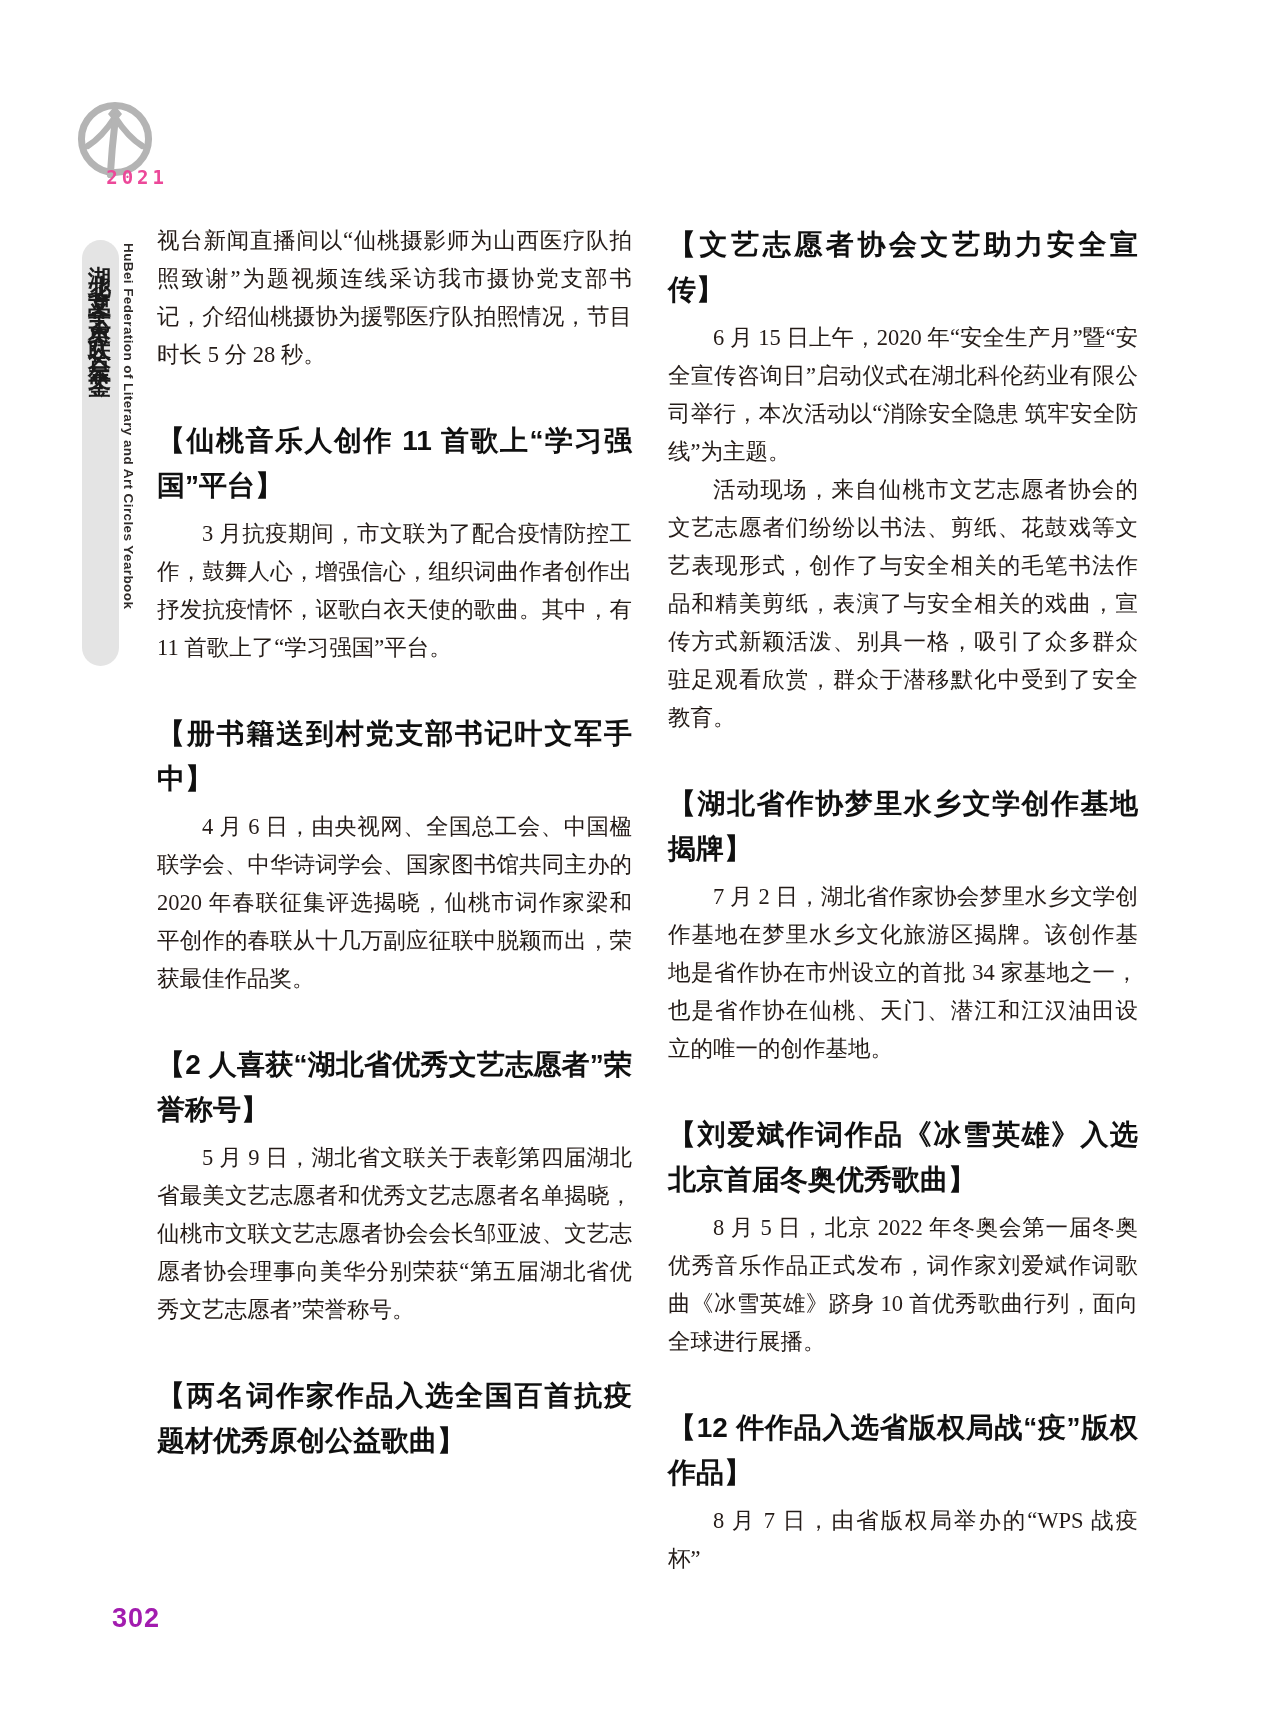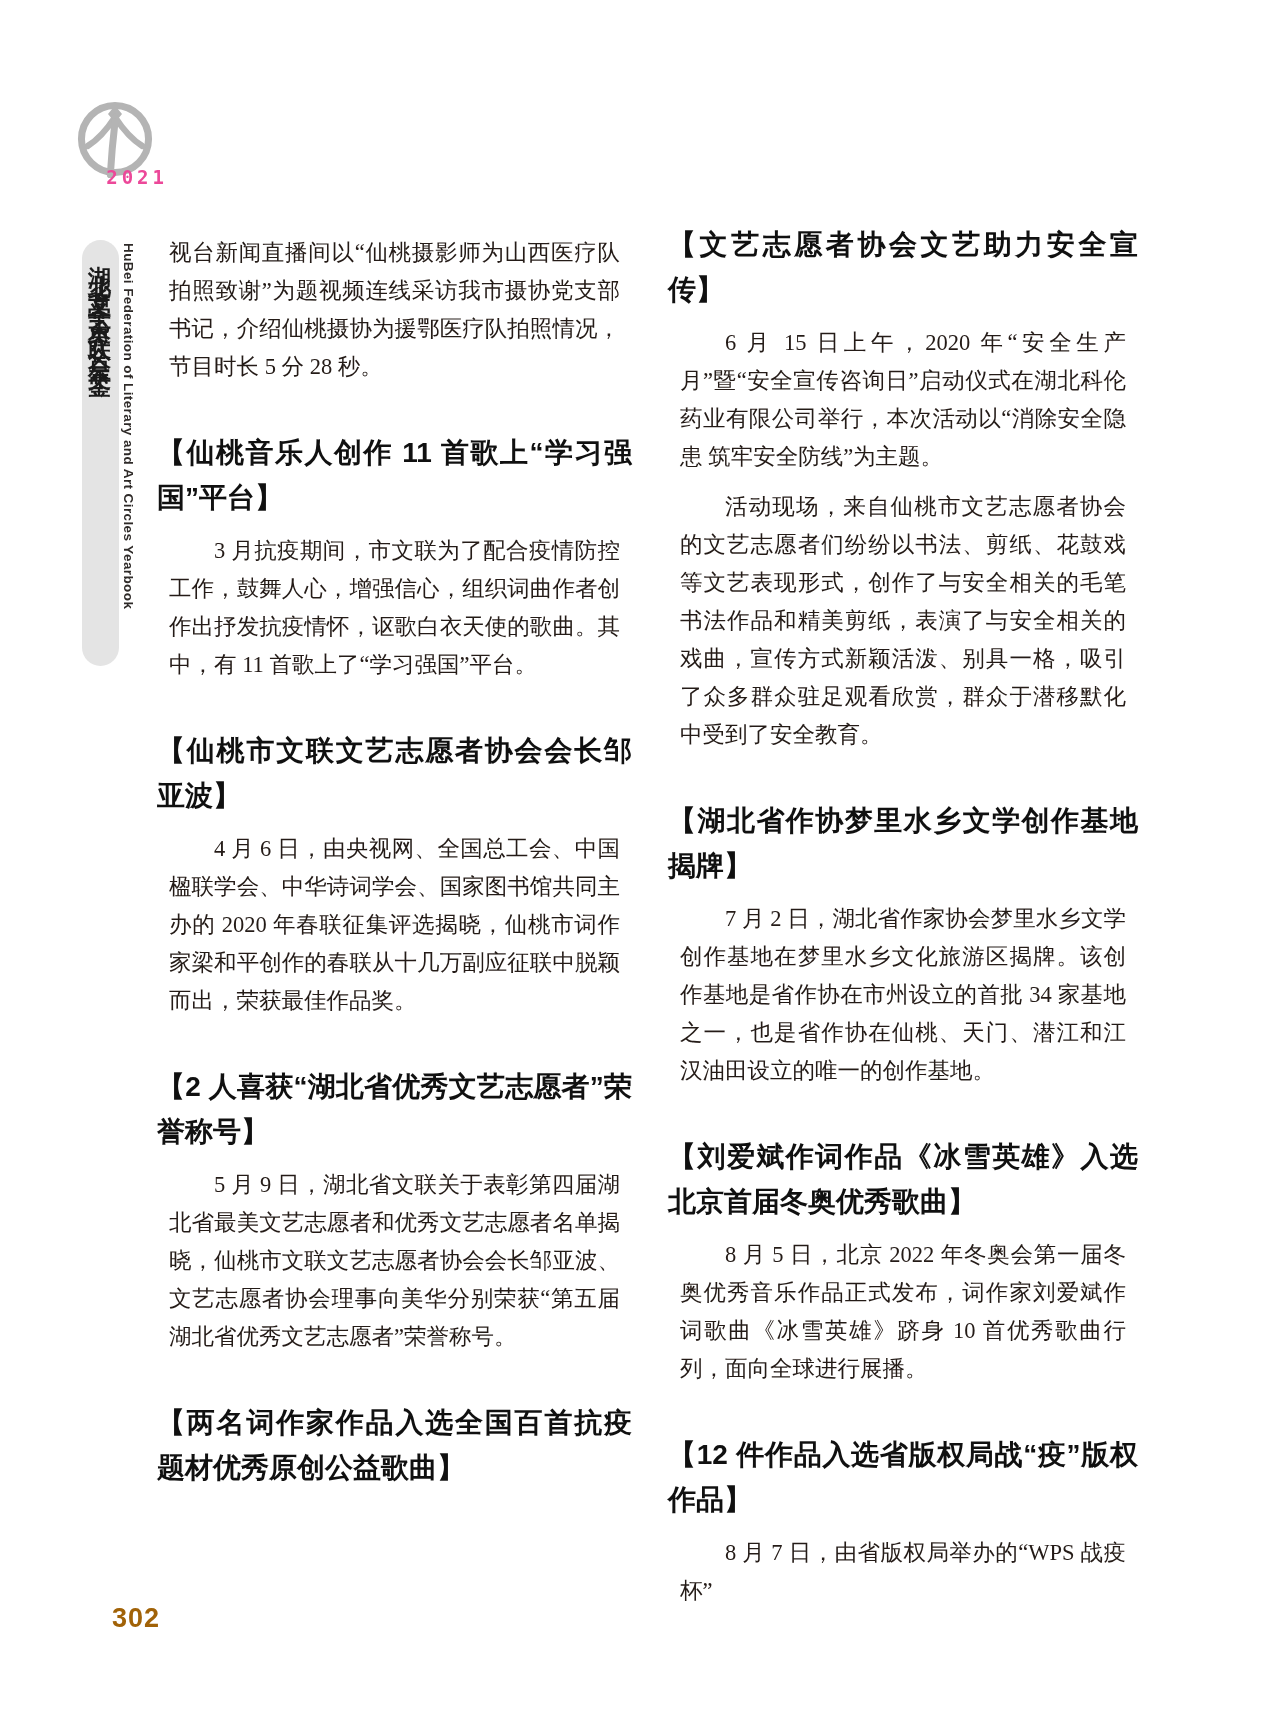--- a/index.html
+++ b/index.html
@@ -44,39 +44,39 @@
 
   
   .col{position:absolute;top:222px;}
   .col-left{left:157px;width:475px;}
   .col-right{left:668px;width:470px;}
 
   .p{
     font-size:22.5px;line-height:38px;
     color:#241b17;
     text-align:justify;text-justify:inter-ideograph;
-    margin:12px;text-indent:2em;
+    margin:0;text-indent:2em;
     font-weight:500;
   }
   .p.noindent{text-indent:0;}
 
   .h{
     font-family:"Liberation Sans", sans-serif;
     font-weight:bold;font-size:28px;line-height:45px;
     color:#101010;
     text-align:justify;text-justify:inter-ideograph;
     margin:44px 0 7px 0;
   }
   .h.first{margin-top:0;}
 
   
   .page-num{
     position:absolute;left:112px;top:1603px;
     font-family:"Liberation Sans", sans-serif;
-    font-weight:bold;font-size:27px;color:#a16207;
+    font-weight:bold;font-size:27px;color:#a21caf;
     letter-spacing:1px;
     text-align:right;
   }
 </style>
 </head>
 <body>
 
 <div class="page">
 
   <div class="logo">
@@ -92,21 +92,21 @@
 
   <div class="side-pill">
     <span>湖北省文学艺术界联合会年鉴</span>
   </div>
   <div class="side-en">HuBei Federation of Literary and Art Circles Yearbook</div>
 
   <div class="col col-left">
     <div class="p noindent">视台新闻直播间以“仙桃摄影师为山西医疗队拍照致谢”为题视频连线采访我市摄协党支部书记，介绍仙桃摄协为援鄂医疗队拍照情况，节目时长 5 分 28 秒。</div>
     <div class="h">【仙桃音乐人创作 11 首歌上“学习强国”平台】</div>
     <div class="p">3 月抗疫期间，市文联为了配合疫情防控工作，鼓舞人心，增强信心，组织词曲作者创作出抒发抗疫情怀，讴歌白衣天使的歌曲。其中，有 11 首歌上了“学习强国”平台。</div>
-    <div class="h">【仙桃市文联文艺志愿者协会会长邹亚波】</div>
+    <div class="h">【册书籍送到村党支部书记叶文军手中】</div>
     <div class="p">4 月 6 日，由央视网、全国总工会、中国楹联学会、中华诗词学会、国家图书馆共同主办的 2020 年春联征集评选揭晓，仙桃市词作家梁和平创作的春联从十几万副应征联中脱颖而出，荣获最佳作品奖。</div>
     <div class="h">【2 人喜获“湖北省优秀文艺志愿者”荣誉称号】</div>
     <div class="p">5 月 9 日，湖北省文联关于表彰第四届湖北省最美文艺志愿者和优秀文艺志愿者名单揭晓，仙桃市文联文艺志愿者协会会长邹亚波、文艺志愿者协会理事向美华分别荣获“第五届湖北省优秀文艺志愿者”荣誉称号。</div>
     <div class="h">【两名词作家作品入选全国百首抗疫题材优秀原创公益歌曲】</div>
   </div>
 
   <div class="col col-right">
     <div class="h first">【文艺志愿者协会文艺助力安全宣传】</div>
     <div class="p">6 月 15 日上午，2020 年“安全生产月”暨“安全宣传咨询日”启动仪式在湖北科伦药业有限公司举行，本次活动以“消除安全隐患 筑牢安全防线”为主题。</div>
     <div class="p">活动现场，来自仙桃市文艺志愿者协会的文艺志愿者们纷纷以书法、剪纸、花鼓戏等文艺表现形式，创作了与安全相关的毛笔书法作品和精美剪纸，表演了与安全相关的戏曲，宣传方式新颖活泼、别具一格，吸引了众多群众驻足观看欣赏，群众于潜移默化中受到了安全教育。</div>

